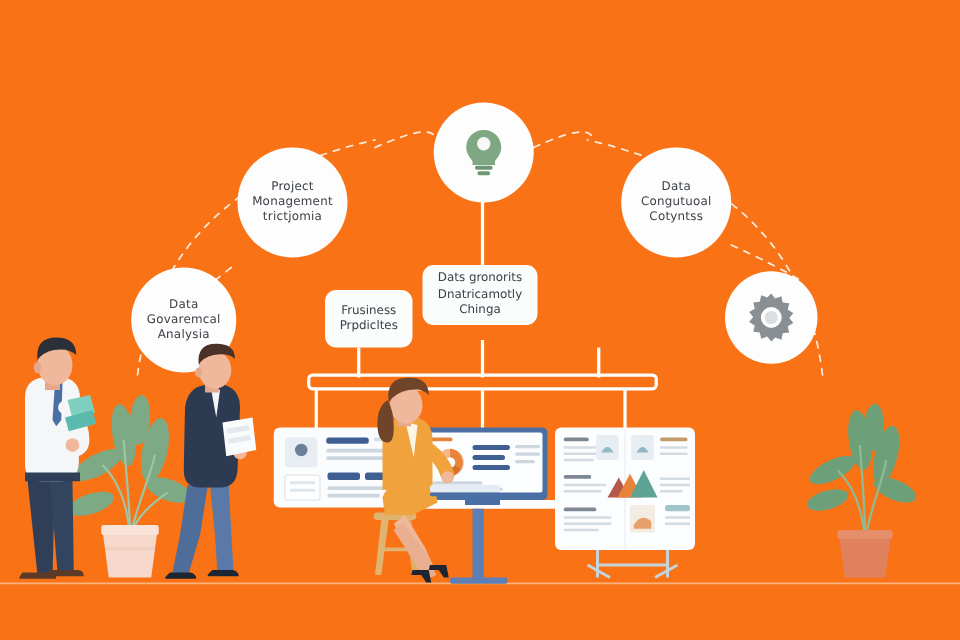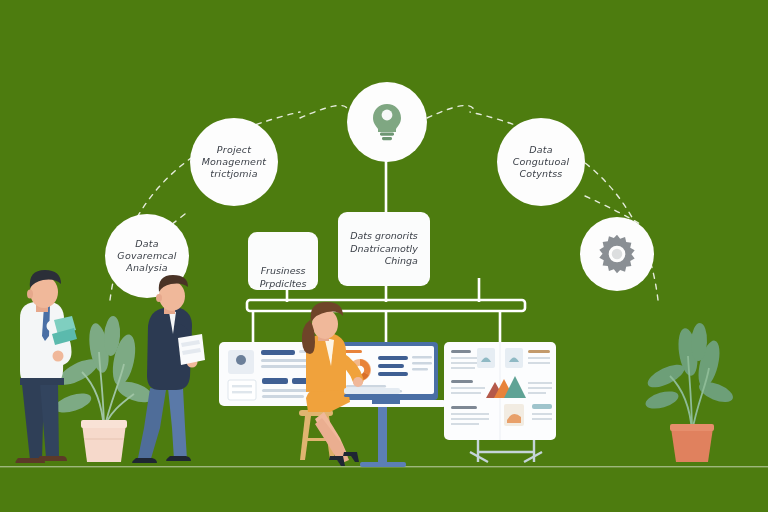--- a/index.html
+++ b/index.html
@@ -1,21 +1,21 @@
 <!DOCTYPE html>
 <html><head>
 <meta charset="utf-8">
 <style>
   html,body{margin:0;padding:0;}
   body{
     width:768px;height:512px;overflow:hidden;
     background:#d9e3e8;
     font-family:"Liberation Sans", sans-serif;
   }
-  #stage{position:relative;width:768px;height:512px;overflow:hidden;background:#4d7c0f;font-style:italic;}
+  #stage{position:relative;width:768px;height:512px;overflow:hidden;background:#f97316;}
 
   
   .svg-layer{position:absolute;left:0;top:0;width:768px;height:512px;}
 
   
   .node-circle{
     position:absolute;border-radius:50%;
     background:#fdfdfd;
     display:flex;align-items:center;justify-content:center;
     text-align:center;
@@ -102,26 +102,26 @@
 Govaremcal
 Analysia</span>
   </div>
 
   <div class="node-circle" style="left:497px;top:118px;width:88px;height:88px;">
     <span class="txt">Data
 Congutuoal
 Cotyntss</span>
   </div>
 
-  <div class="node-box" style="left:248px;top:232px;width:70px;height:58px;align-items:flex-end;">
+  <div class="node-box" style="left:260px;top:232px;width:70px;height:46px;">
     <span class="txt">Frusiness
 Prpdicltes</span>
   </div>
 
-  <div class="node-box" style="left:338px;top:212px;width:92px;height:74px;text-align:right;">
+  <div class="node-box" style="left:338px;top:212px;width:92px;height:48px;">
     <span class="txt">Dats gronorits
 Dnatricamotly
 Chinga</span>
   </div>
 
 
   <svg class="svg-layer" viewBox="0 0 768 512">
 
     <rect x="0" y="466" width="768" height="1.4" fill="#ffffff" opacity="0.45"></rect>
 

